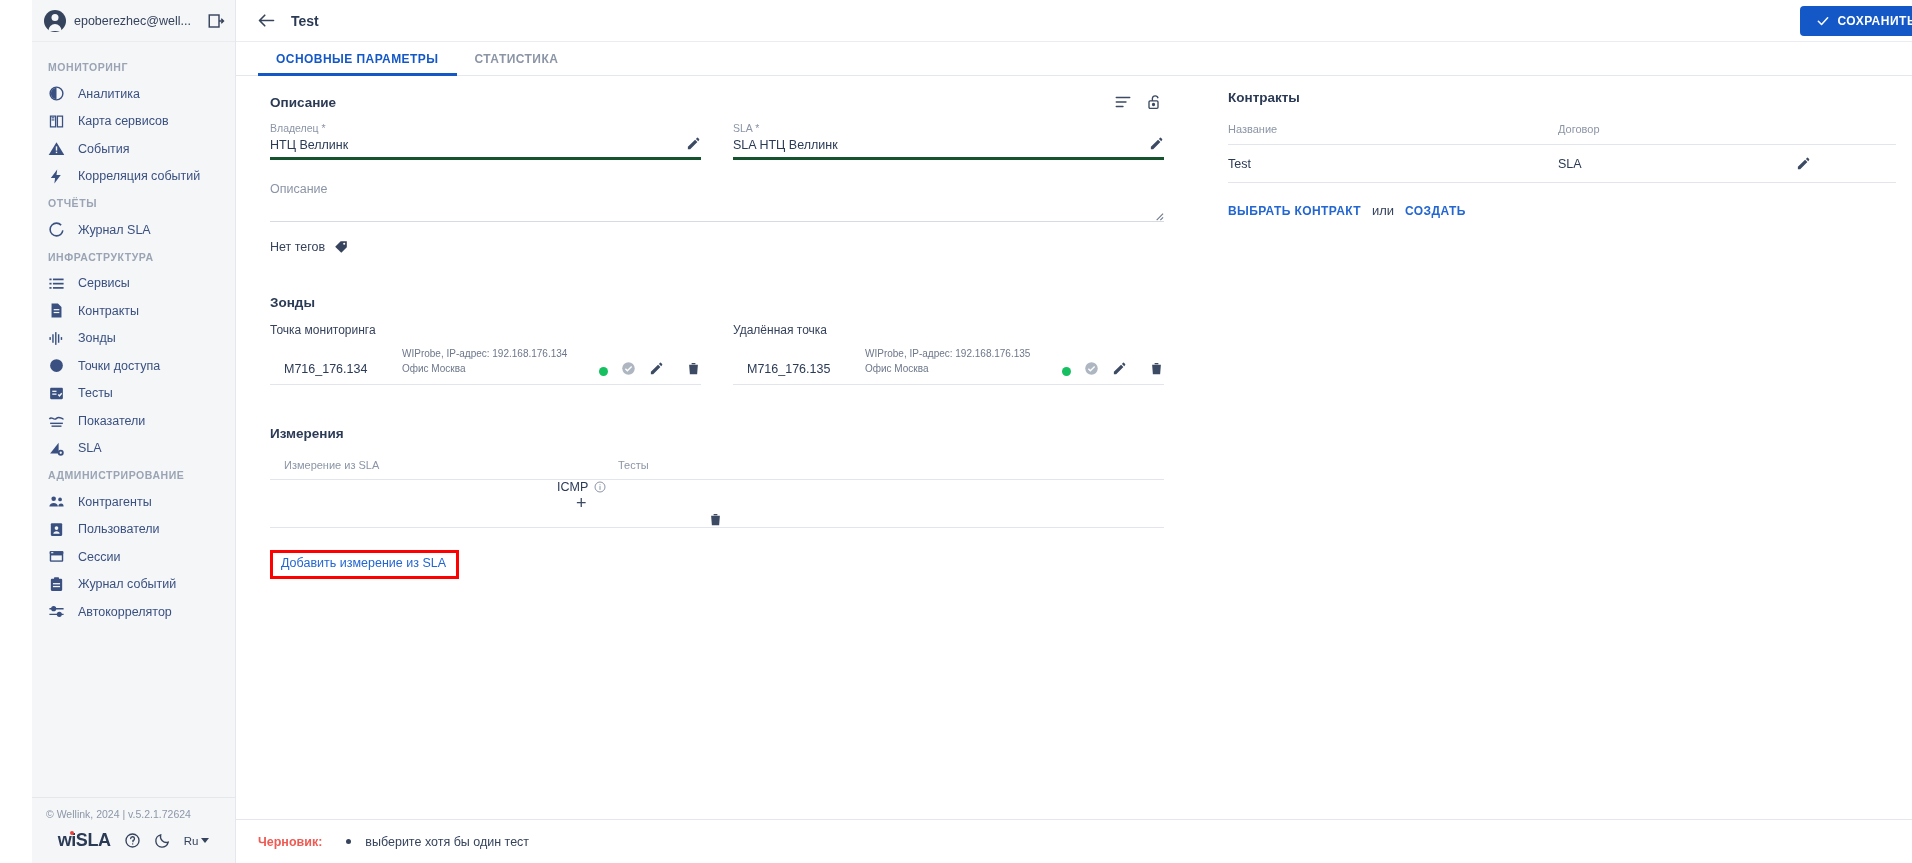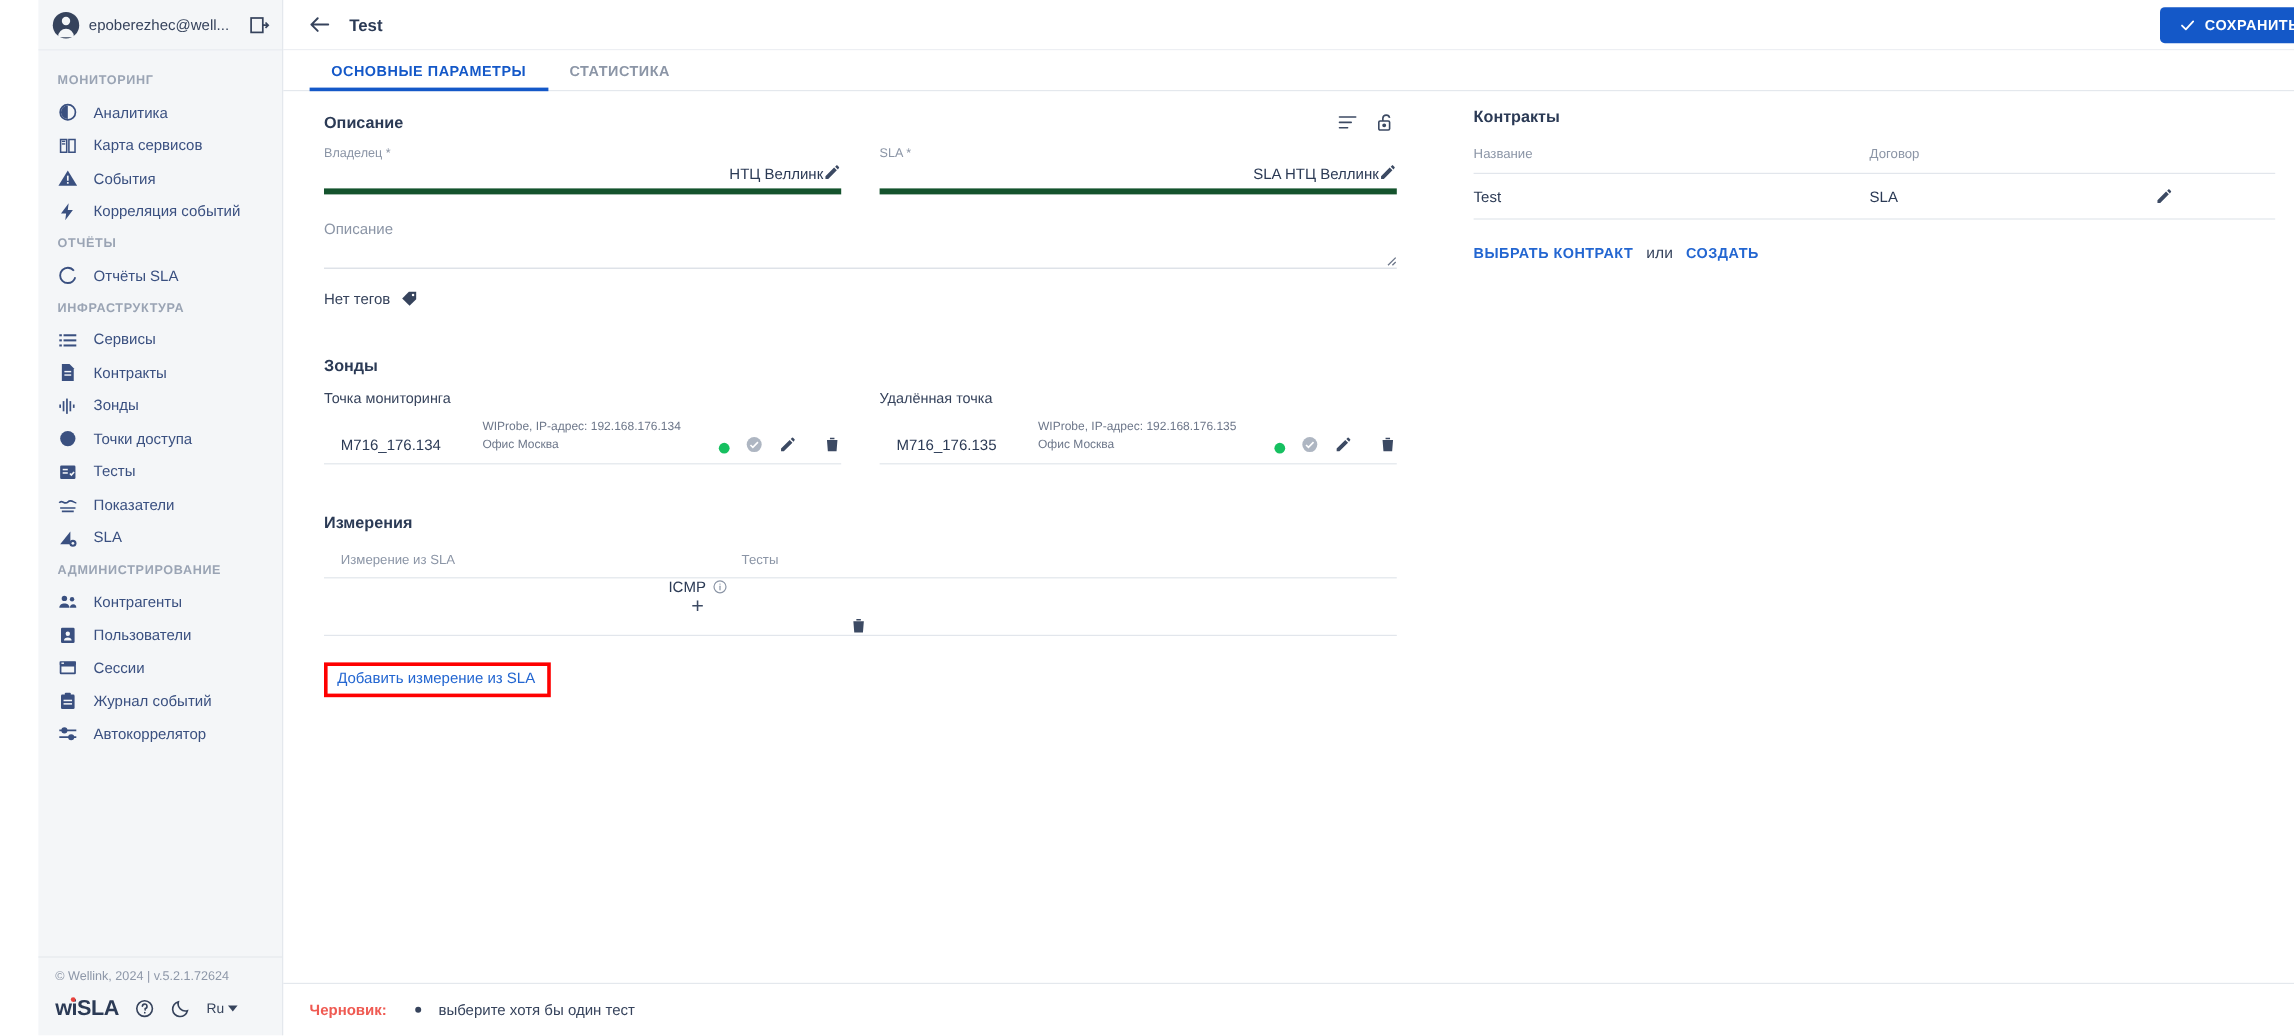--- a/index.html
+++ b/index.html
@@ -66,21 +66,21 @@
     color: #3a5080;
   }
   .sb-ico svg { width: 17px; height: 17px; display: block; }
   .sb-label { font-size: 12.5px; color: #3a5080; white-space: nowrap; }
 
   .sb-footer {
     border-top: 1px solid #e4e8ed;
     padding: 10px 14px 12px 14px;
   }
   .sb-copy { font-size: 10.5px; color: #8d97a8; margin-bottom: 10px; }
-  .sb-brand-row { display: flex; align-items: center; gap: 13px; }
+  .sb-brand-row { display: flex; align-items: center; gap: 13px; justify-content: center; }
   .wisla { font-size: 18px; font-weight: 700; color: #2b3a55; letter-spacing: -.4px; position: relative; }
   .wisla .dot { position: absolute; left: 12.5px; top: 1px; width: 4px; height: 4px; border-radius: 50%; background: #e8413c; }
   .circ-ico { width: 17px; height: 17px; color: #36435c; }
   .lang { font-size: 11.5px; color: #36435c; display: flex; align-items: center; gap: 3px; cursor: pointer; }
   .caret { width: 0; height: 0; border-left: 4px solid transparent; border-right: 4px solid transparent; border-top: 5px solid #36435c; }
 
   
   .main { flex: 1; display: flex; flex-direction: column; height: 863px; background: #fff; min-width: 0; }
 
   .topbar {
@@ -123,23 +123,23 @@
     display: flex; align-items: center;
     padding: 0 34px 0 34px; height: 24px;
   }
   .sec-head .spacer { flex: 1; }
   .hdr-ico { width: 18px; height: 18px; color: #3c4a63; margin-left: 14px; cursor: pointer; }
 
   .form-row { display: flex; padding: 0 34px; gap: 32px; margin-top: 8px; }
   .field { flex: 1; position: relative; }
   .field-label { font-size: 10.5px; color: #8b95a6; margin-bottom: 2px; }
   .field-line {
-    border-bottom: 5px solid #14532d;
+    border-bottom: 3px solid #14532d;
     display: flex; align-items: flex-end;
-    padding-bottom: 5px; min-height: 22px; text-align: right;
+    padding-bottom: 5px; min-height: 22px;
   }
   .field-value { font-size: 12.5px; color: #2b3a55; flex: 1; }
   .pencil { width: 15px; height: 15px; color: #3c4a63; cursor: pointer; flex: none; margin-bottom: 1px; }
 
   .desc-wrap { padding: 0 34px; margin-top: 22px; }
   .desc-box {
     border-bottom: 1px solid #d6dbe3;
     height: 40px; position: relative;
   }
   .desc-ph { font-size: 12.5px; color: #8b95a6; }
@@ -287,21 +287,21 @@
         <span class="sb-label">Корреляция событий</span>
       </div>
 
       <div class="sb-group-title">ОТЧЁТЫ</div>
       <div class="sb-item">
         <span class="sb-ico">
           <svg viewBox="0 0 24 24" fill="none" stroke="currentColor" stroke-width="2.2">
               <path d="M12 3a9 9 0 1 0 0 18 9 9 0 0 0 0-18" stroke-dasharray="40 8"></path>
             </svg>
         </span>
-        <span class="sb-label">Отчёты SLA</span>
+        <span class="sb-label">Журнал SLA</span>
       </div>
 
       <div class="sb-group-title">ИНФРАСТРУКТУРА</div>
       <div class="sb-item">
         <span class="sb-ico">
           <svg viewBox="0 0 24 24" fill="currentColor">
               <rect x="2" y="5" width="3" height="2.4"></rect>
               <rect x="7" y="5" width="15" height="2.4"></rect>
               <rect x="2" y="11" width="3" height="2.4"></rect>
               <rect x="7" y="11" width="15" height="2.4"></rect>

